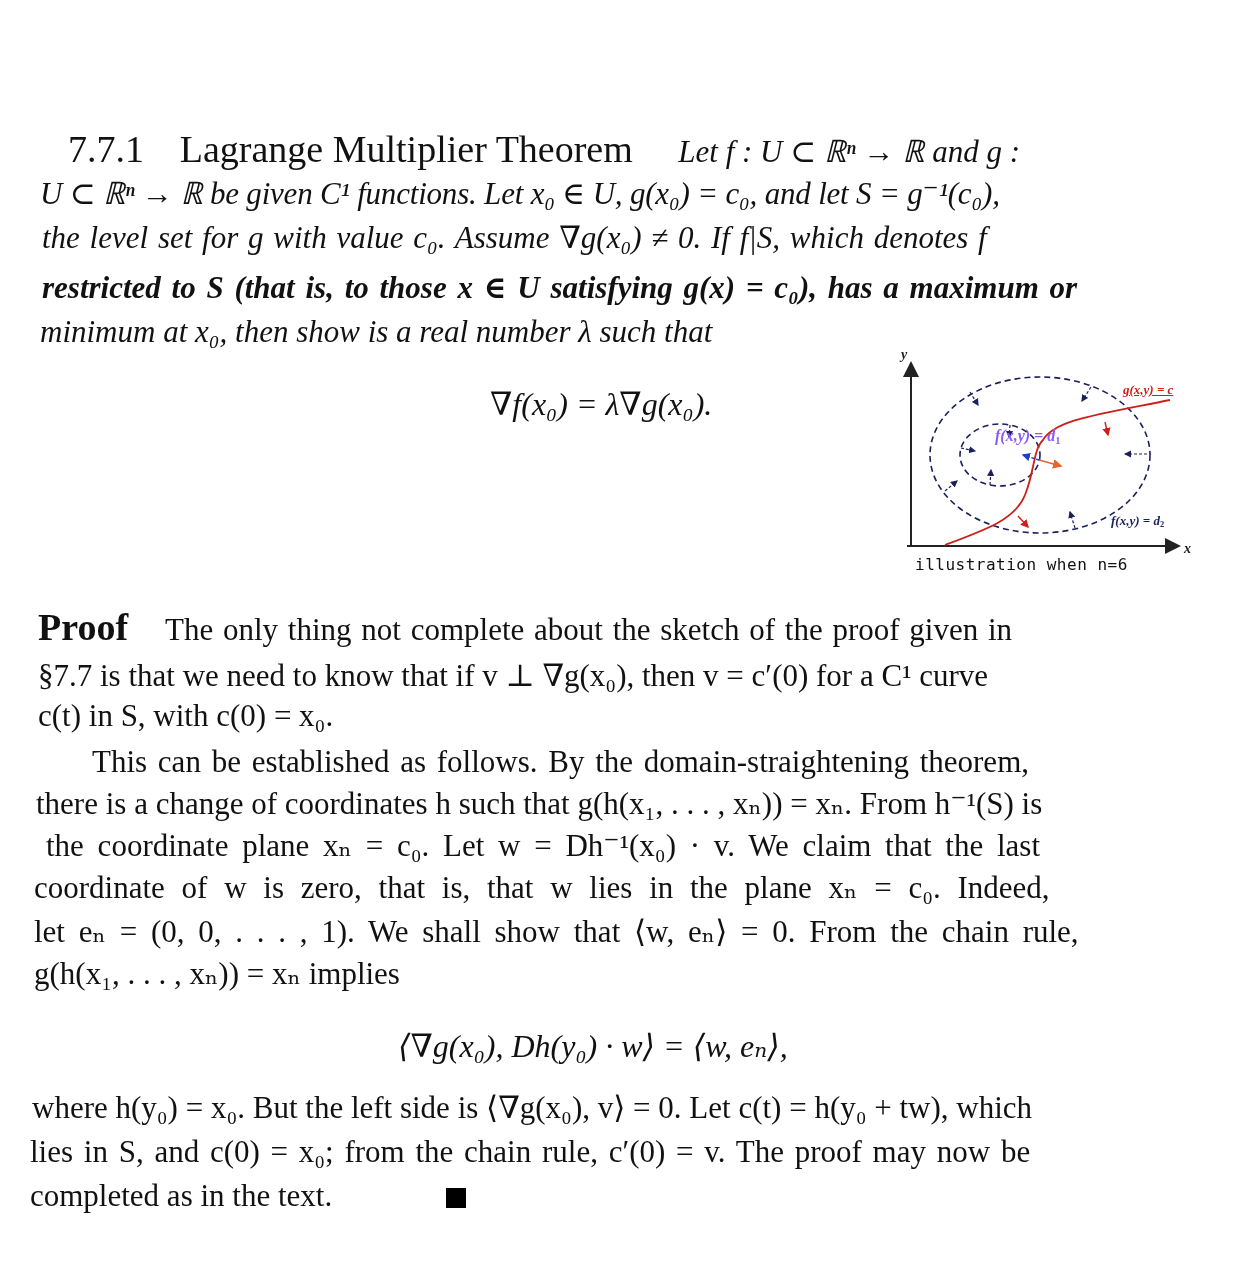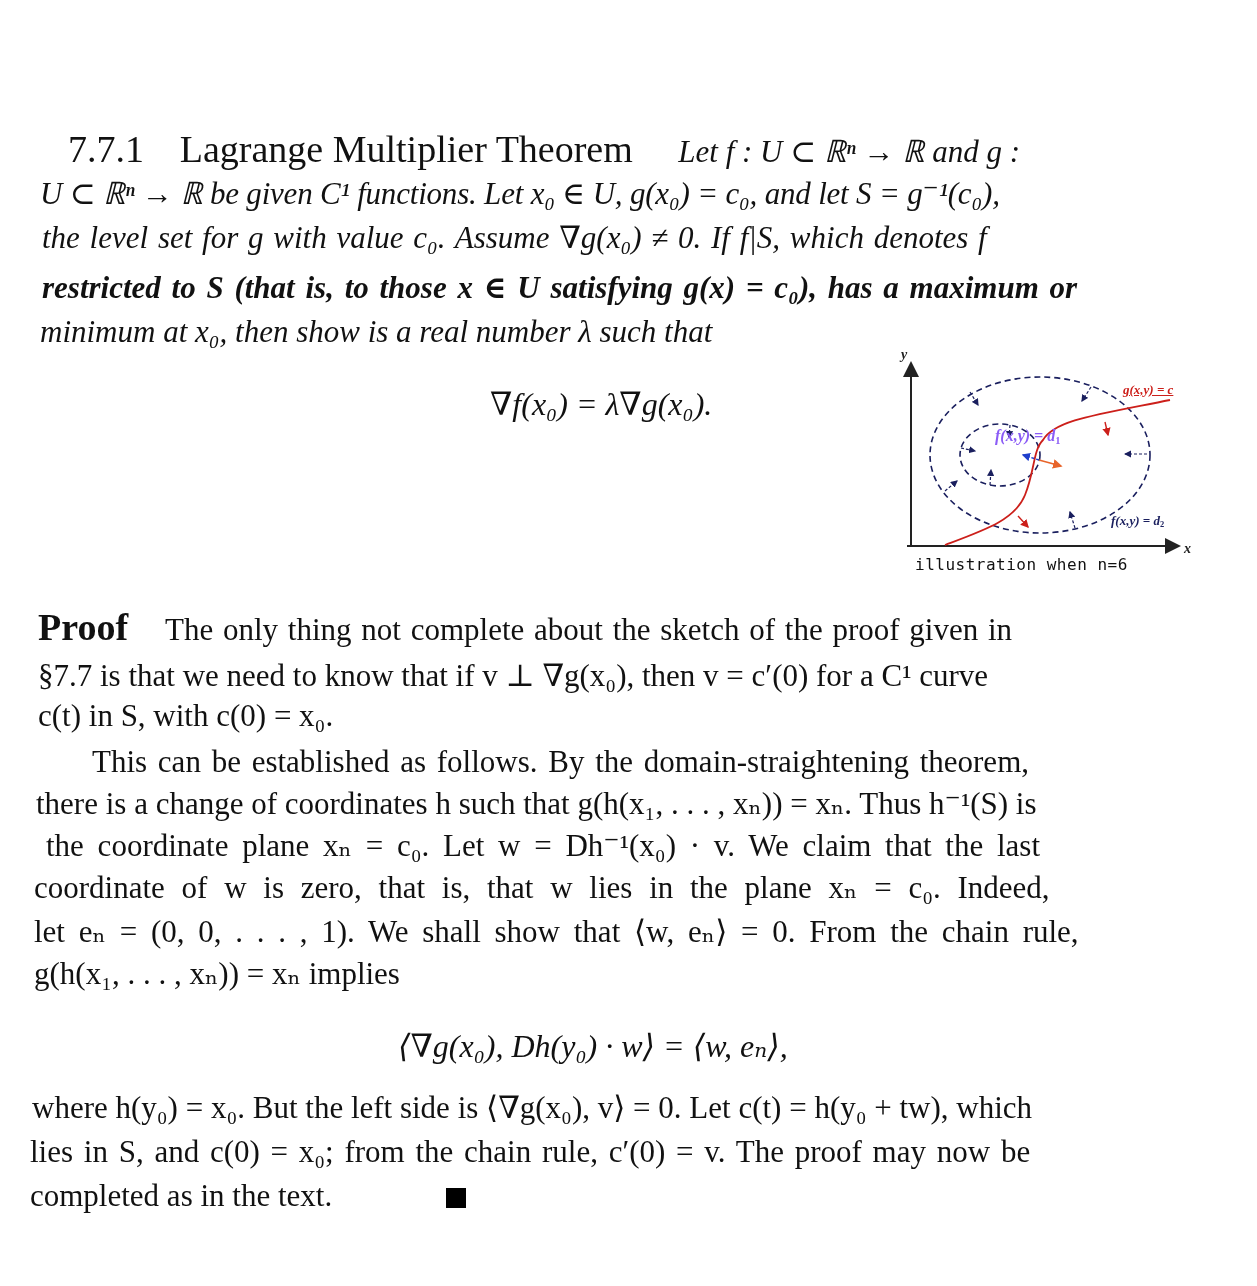--- a/index.html
+++ b/index.html
@@ -89,21 +89,21 @@
 <div>
   <div class="line proof" style="left:38px; top:608px; word-spacing:2px;">
     <span class="proof-title">Proof</span>
     <span style="display:inline-block; width:18px;"></span>
     <span>The only thing not complete about the sketch of the proof given in</span>
   </div>
   <div class="line proof" style="left:38px; top:660px;">§7.7 is that we need to know that if v ⊥ ∇g(x₀), then v = c′(0) for a C¹ curve</div>
   <div class="line proof" style="left:38px; top:700px;">c(t) in S, with c(0) = x₀.</div>
 
   <div class="line proof" style="left:92px; top:746px; word-spacing:3px;">This can be established as follows. By the domain-straightening theorem,</div>
-  <div class="line proof" style="left:36px; top:788px;">there is a change of coordinates h such that g(h(x₁, . . . , xₙ)) = xₙ. Thus h⁻¹(S) is</div>
+  <div class="line proof" style="left:36px; top:788px;">there is a change of coordinates h such that g(h(x₁, . . . , xₙ)) = xₙ. From h⁻¹(S) is</div>
   <div class="line proof" style="left:36px; top:830px; word-spacing:6px;margin-left:10px;">the coordinate plane xₙ = c₀. Let w = Dh⁻¹(x₀) · v. We claim that the last</div>
   <div class="line proof" style="left:34px; top:872px; word-spacing:9px;">coordinate of w is zero, that is, that w lies in the plane xₙ = c₀. Indeed,</div>
   <div class="line proof" style="left:34px; top:916px; word-spacing:6px;">let eₙ = (0, 0, . . . , 1). We shall show that ⟨w, eₙ⟩ = 0. From the chain rule,</div>
   <div class="line proof" style="left:34px; top:958px;">g(h(x₁, . . . , xₙ)) = xₙ implies</div>
 
   <div class="line eq" style="left:398px; top:1030px;">⟨∇g(x₀), Dh(y₀) · w⟩ = ⟨w, eₙ⟩,</div>
 
   <div class="line proof" style="left:32px; top:1092px;">where h(y₀) = x₀. But the left side is ⟨∇g(x₀), v⟩ = 0. Let c(t) = h(y₀ + tw), which</div>
   <div class="line proof" style="left:30px; top:1136px; word-spacing:3px;">lies in S, and c(0) = x₀; from the chain rule, c′(0) = v. The proof may now be</div>
   <div class="line proof" style="left:30px; top:1180px;">completed as in the text.</div>

